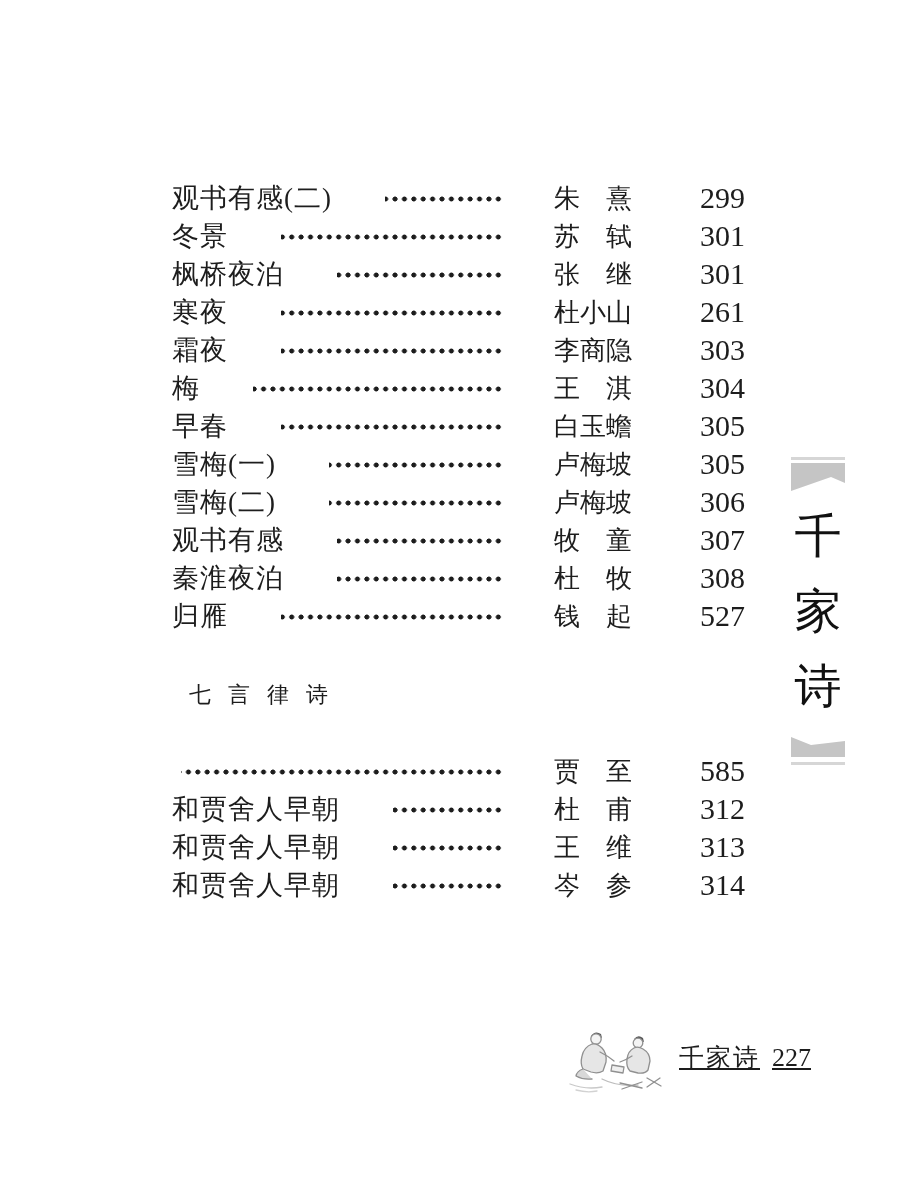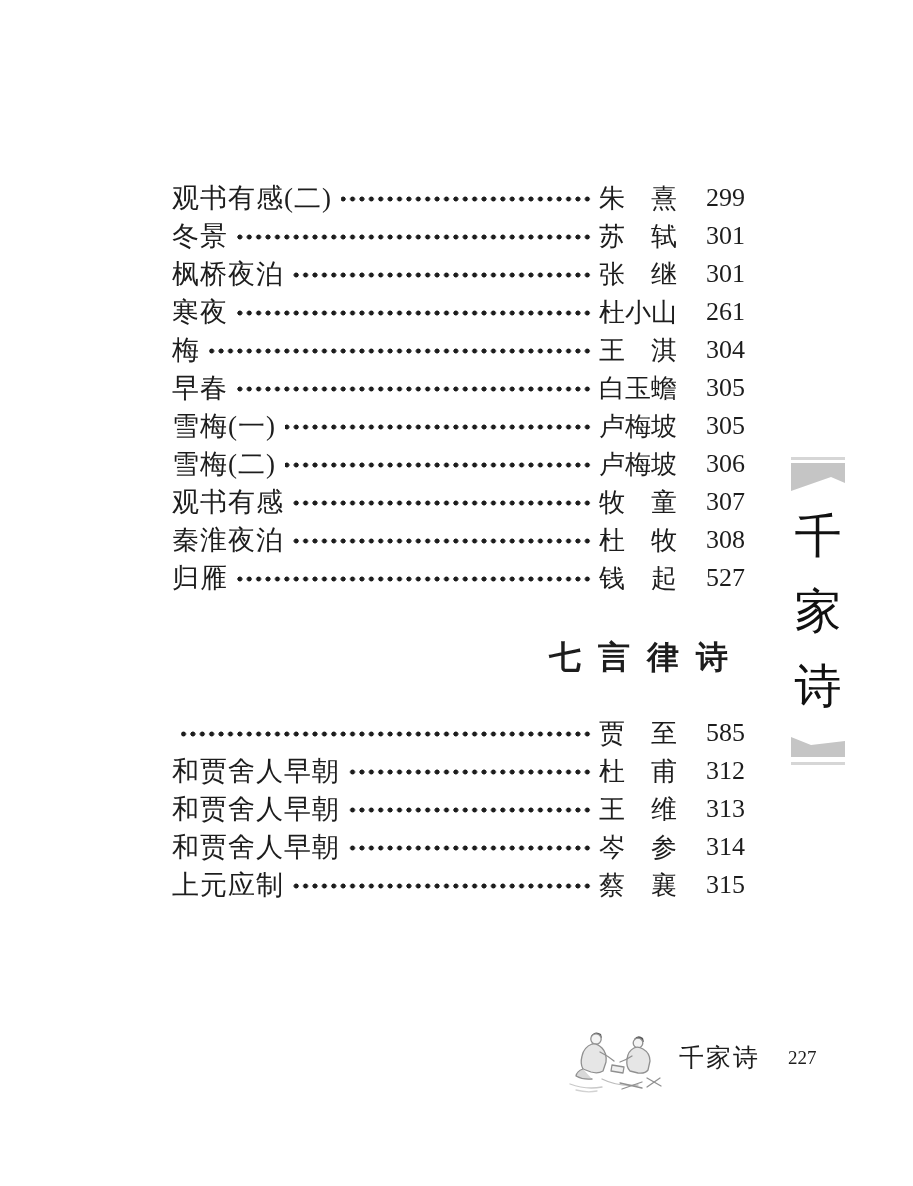--- a/index.html
+++ b/index.html
@@ -17,20 +17,21 @@
   .toc {
     position: absolute;
     left: 172px; top: 179px; width: 573px;
   }
   .toc-row {
     display: flex;
     align-items: center;
     height: 38px;
     font-size: 27px;
     white-space: nowrap;
+    gap: 44px;
   }
   .toc-title { flex: 0 0 auto; letter-spacing: 1px; }
   .leader {
     flex: 1 1 auto;
     height: 10px;
     margin: 2px 7px 0 9px;
     background-image: radial-gradient(circle, #1c1c1c 2.2px, rgba(0,0,0,0) 2.8px);
     background-size: 9.4px 10px;
     background-repeat: repeat-x;
     background-position: right center;
@@ -39,26 +40,26 @@
     flex: 0 0 78px;
     width: 78px;
     display: flex;
     justify-content: space-between;
     font-size: 26px;
   }
   .pagenum {
     flex: 0 0 44px;
     margin-left: 24px;
     text-align: right;
-    font-size: 26px;
+    font-size: 30px;
   }
   .section-header {
-    font-size: 32px;
-    font-weight: 700;
-    text-align: right;
+    font-size: 22px;
+    font-weight: 400;
+    text-align: left;
     letter-spacing: 17px;
     text-indent: 17px;
     height: 40px;
     line-height: 40px;
     margin: 40px 0 37px 0;
   }
 
   
   .side-tab {
     position: absolute;
@@ -84,23 +85,24 @@
   
   .footer-illustration {
     position: absolute; left: 562px; top: 1026px;
     width: 118px; height: 72px;
   }
   .footer-text {
     position: absolute; left: 679px; top: 1043px;
     font-size: 25px; line-height: 30px;
     display: flex; align-items: flex-start;
     white-space: nowrap;
+    text-decoration: underline;
   }
   .footer-book { letter-spacing: 2px; }
-  .footer-page { margin-left: 28px; font-size: 19px; }
+  .footer-page { margin-left: 12px; font-size: 26px; }
 </style>
 </head>
 <body>
 
 <div class="page">
 
   <div class="toc">
       <div class="toc-row">
     <span class="toc-title">观书有感(二)</span>
     <span class="leader"></span>
@@ -132,20 +134,30 @@
     <span class="toc-title">寒夜</span>
     <span class="leader"></span>
     <span class="author">
           <span>杜</span>
           <span>小</span>
           <span>山</span>
         </span>
     <span class="pagenum">261</span>
   </div>
       <div class="toc-row">
+    <span class="toc-title">霜夜</span>
+    <span class="leader"></span>
+    <span class="author">
+          <span>李</span>
+          <span>商</span>
+          <span>隐</span>
+        </span>
+    <span class="pagenum">303</span>
+  </div>
+      <div class="toc-row">
     <span class="toc-title">梅</span>
     <span class="leader"></span>
     <span class="author">
           <span>王</span>
           <span>淇</span>
         </span>
     <span class="pagenum">304</span>
   </div>
       <div class="toc-row">
     <span class="toc-title">早春</span>
@@ -232,29 +244,20 @@
     <span class="pagenum">313</span>
   </div>
       <div class="toc-row">
     <span class="toc-title">和贾舍人早朝</span>
     <span class="leader"></span>
     <span class="author">
           <span>岑</span>
           <span>参</span>
         </span>
     <span class="pagenum">314</span>
-  </div>
-      <div class="toc-row">
-    <span class="toc-title">上元应制</span>
-    <span class="leader"></span>
-    <span class="author">
-          <span>蔡</span>
-          <span>襄</span>
-        </span>
-    <span class="pagenum">315</span>
   </div>
     </div>
 
   <div class="side-tab">
     <div class="tab-line-top"></div>
     <svg class="tab-ribbon-top" width="54" height="28" viewBox="0 0 54 28">
       <polygon points="0,0 54,0 54,20 40,14 0,28" fill="#c5c5c5"></polygon>
     </svg>
     <div class="tab-chars">
         <div>千</div>

